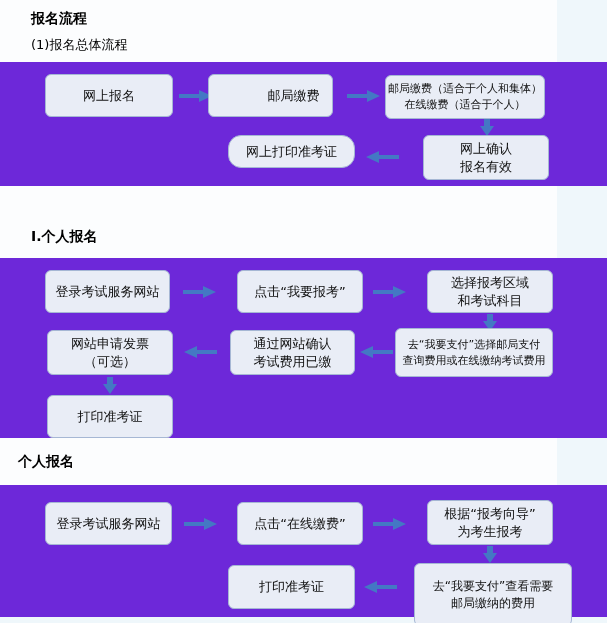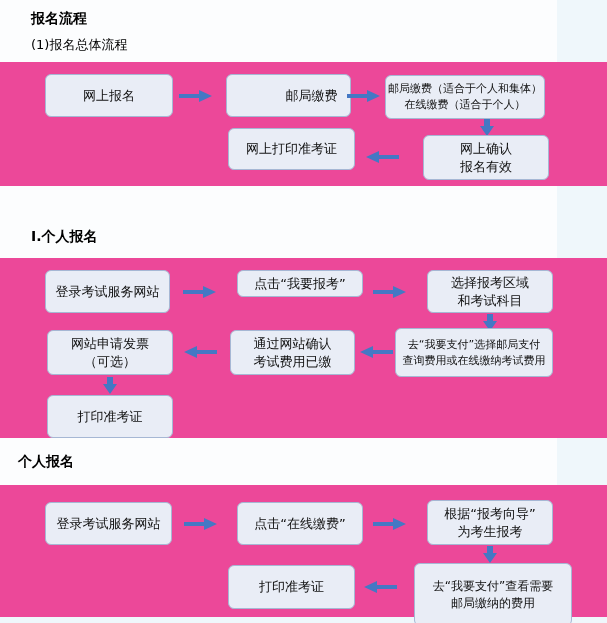--- a/index.html
+++ b/index.html
@@ -5,21 +5,21 @@
   html,body{margin:0;padding:0;}
   body{
     width:607px;height:623px;
     background:#eff7fb;
     font-family:"DejaVu Sans","Liberation Sans",sans-serif;
     color:#111;
     position:relative;
     overflow:hidden;
   }
   .band{position:absolute;left:0;background:#fcfdfe;}
-  .panel{position:absolute;left:0;width:607px;background:#ec4899;text-decoration:underline;}
+  .panel{position:absolute;left:0;width:607px;background:#6d28d9;text-decoration:underline;}
   .heading{position:absolute;white-space:nowrap;color:#000;}
   .h-bold{font-size:14px;font-weight:bold;text-align:center;}
   .h-reg{font-size:13px;font-weight:normal;}
   .fbox{
     position:absolute;
     background:#e9edf6;
     border:1px solid #a6b7d4;
     border-radius:6px;
     box-sizing:border-box;
     display:flex;align-items:center;justify-content:center;
@@ -42,55 +42,55 @@
   <div class="heading h-reg" style="left:31px;top:36px;">(1)报名总体流程</div>
 </div>
 
 <div class="panel" style="top:62px;height:124px;">
   <div class="fbox" style="left:45px;top:12px;width:128px;height:43px;">网上报名</div>
   <div class="arr" style="left:179px;top:27px;">
     <svg width="34" height="14" viewBox="0 0 34 14">
         <path class="arrow-fill" d="M0 5 L20 5 L20 1 L33 7 L20 13 L20 9 L0 9 Z"></path>
       </svg>
   </div>
-  <div class="fbox" style="left:226px;top:12px;width:125px;height:43px;padding-left:48px;">邮局缴费</div>
+  <div class="fbox" style="left:208px;top:12px;width:125px;height:43px;padding-left:48px;">邮局缴费</div>
   <div class="arr" style="left:347px;top:27px;">
     <svg width="34" height="14" viewBox="0 0 34 14">
         <path class="arrow-fill" d="M0 5 L20 5 L20 1 L33 7 L20 13 L20 9 L0 9 Z"></path>
       </svg>
   </div>
   <div class="fbox small" style="left:385px;top:13px;width:160px;height:44px;text-align:center;">邮局缴费（适合于个人和集体）
 在线缴费（适合于个人）</div>
   <div class="arr" style="left:480px;top:57px;">
     <svg width="14" height="17" viewBox="0 0 14 17">
         <path class="arrow-fill" d="M4 0 L10 0 L10 7 L14 7 L7 17 L0 7 L4 7 Z"></path>
       </svg>
   </div>
-  <div class="fbox" style="left:228px;top:66px;width:127px;height:42px;">网上打印准考证</div>
+  <div class="fbox" style="left:228px;top:73px;width:127px;height:33px;border-radius:13px;">网上打印准考证</div>
   <div class="arr" style="left:365px;top:88px;">
     <svg width="34" height="14" viewBox="0 0 34 14">
         <path class="arrow-fill" d="M34 5 L14 5 L14 1 L1 7 L14 13 L14 9 L34 9 Z"></path>
       </svg>
   </div>
   <div class="fbox" style="left:423px;top:73px;width:126px;height:45px;">网上确认
 报名有效</div>
 </div>
 
 <div class="band" style="top:186px;width:557px;height:72px;">
   <div class="heading h-bold" style="left:31px;top:42px;">Ⅰ.个人报名</div>
 </div>
 
 <div class="panel" style="top:258px;height:180px;">
   <div class="fbox" style="left:45px;top:12px;width:125px;height:43px;">登录考试服务网站</div>
   <div class="arr" style="left:183px;top:27px;">
     <svg width="34" height="14" viewBox="0 0 34 14">
         <path class="arrow-fill" d="M0 5 L20 5 L20 1 L33 7 L20 13 L20 9 L0 9 Z"></path>
       </svg>
   </div>
-  <div class="fbox" style="left:237px;top:12px;width:126px;height:27px;">点击“我要报考”</div>
+  <div class="fbox" style="left:237px;top:12px;width:126px;height:43px;">点击“我要报考”</div>
   <div class="arr" style="left:373px;top:27px;">
     <svg width="34" height="14" viewBox="0 0 34 14">
         <path class="arrow-fill" d="M0 5 L20 5 L20 1 L33 7 L20 13 L20 9 L0 9 Z"></path>
       </svg>
   </div>
   <div class="fbox" style="left:427px;top:12px;width:126px;height:43px;">选择报考区域
 和考试科目</div>
   <div class="arr" style="left:483px;top:56px;">
     <svg width="14" height="17" viewBox="0 0 14 17">
         <path class="arrow-fill" d="M4 0 L10 0 L10 7 L14 7 L7 17 L0 7 L4 7 Z"></path>

